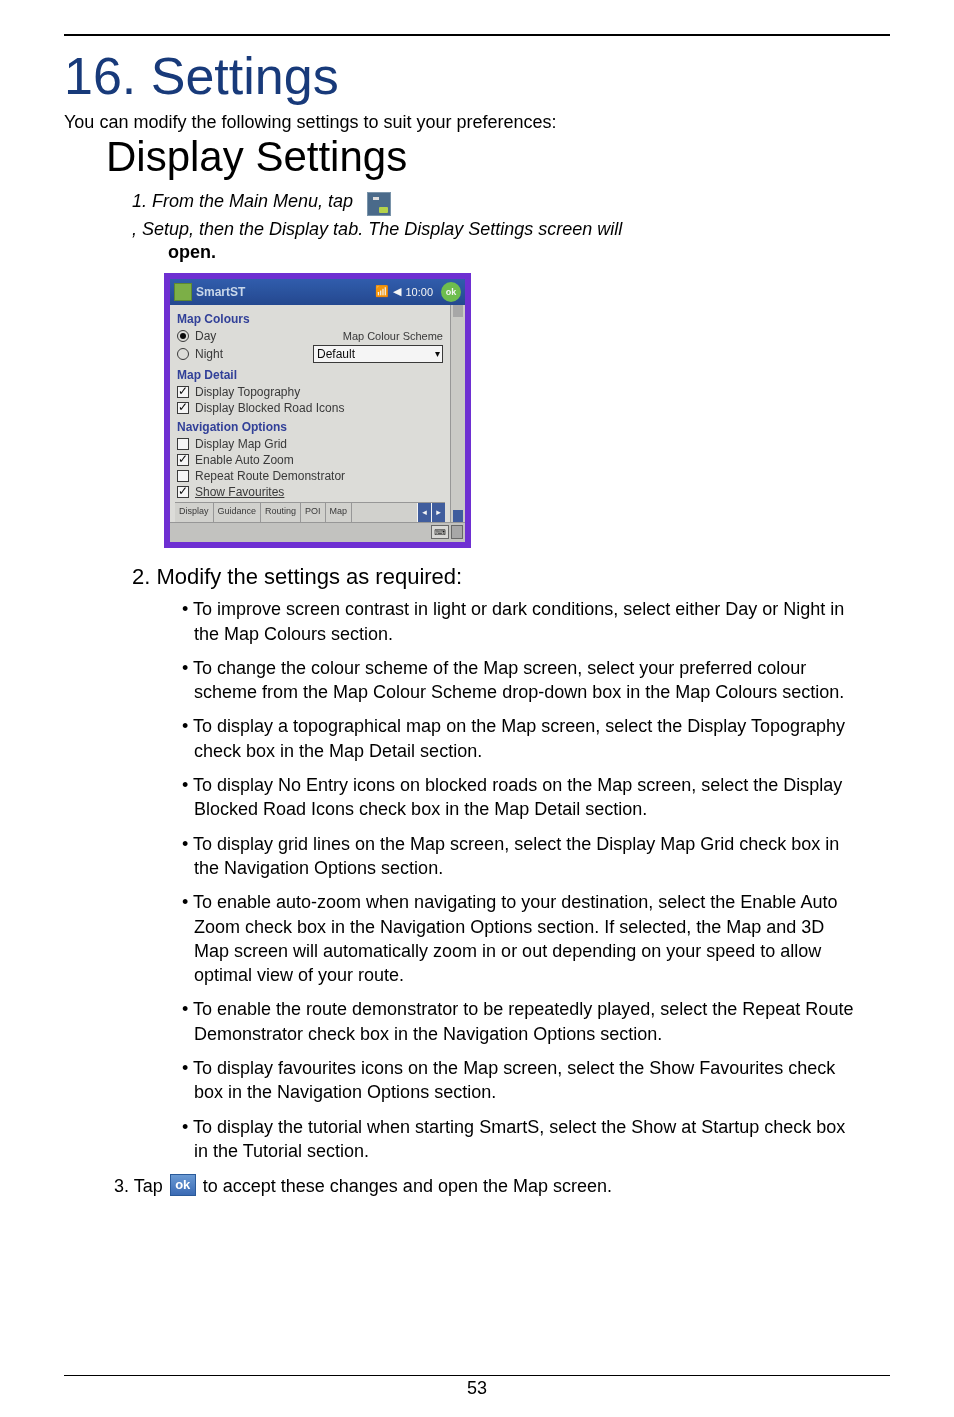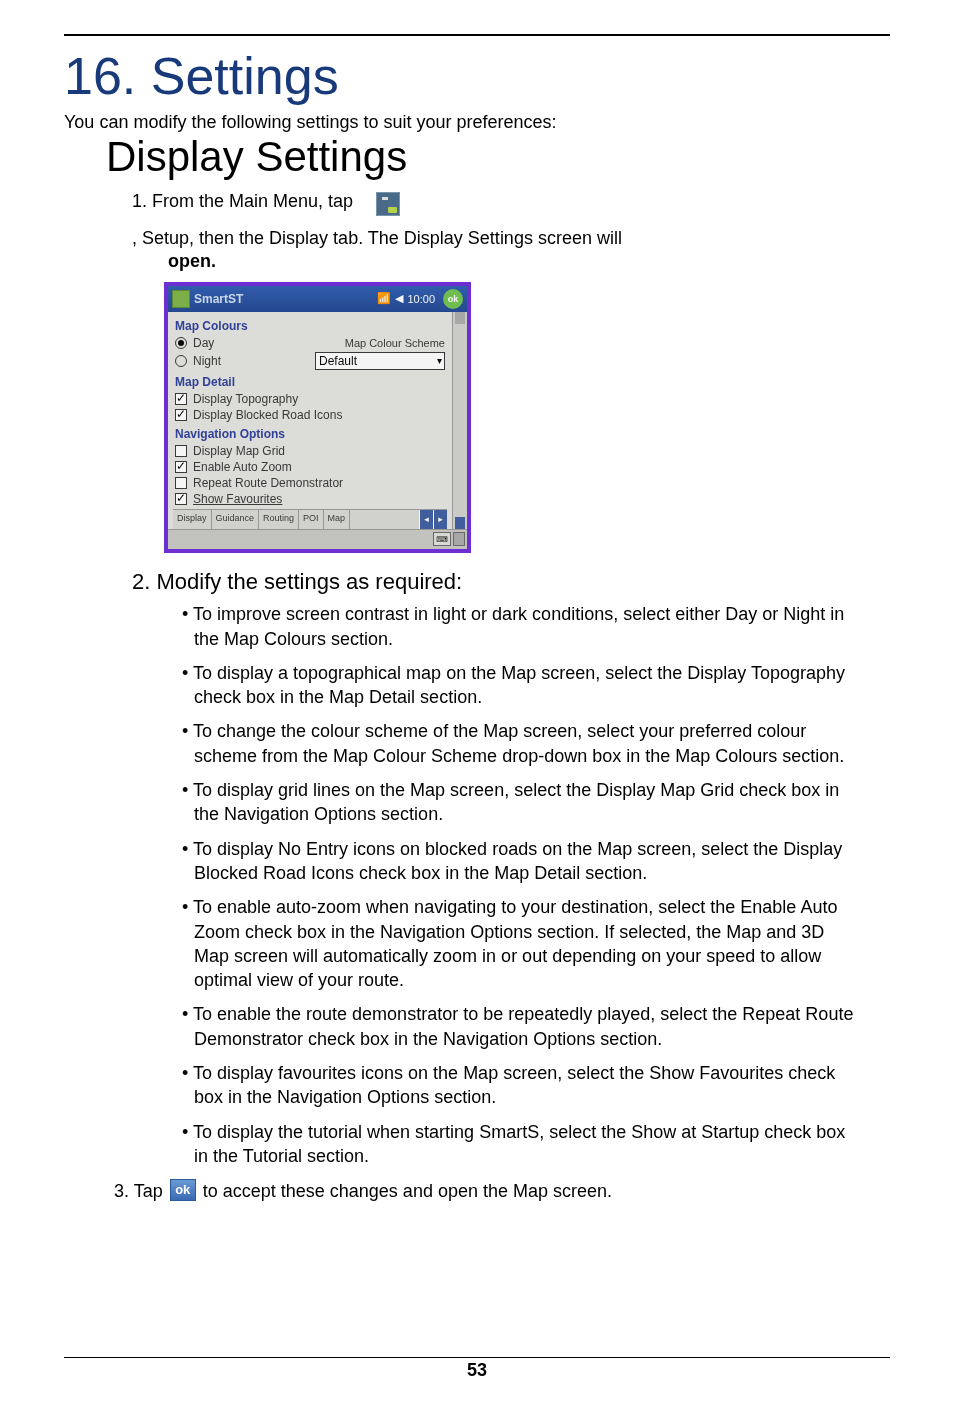--- a/index.html
+++ b/index.html
@@ -53,25 +53,26 @@
       margin-right: 32px;
       line-height: 1.35;
       margin-bottom: 6px;
       text-indent: -18px;
       padding-left: 18px;
     }
     .step1 {
       display: flex;
       align-items: center;
       flex-wrap: wrap;
-      gap: 13px;
+      gap: 4px;
       margin-left: 68px;
       margin-right: 32px;
       font-size: 18px;
       line-height: 1.35;
+      font-style: italic;
     }
     .step1-cont {
       margin-left: 104px;
       font-size: 18px;
       font-weight: bold;
     }
     .icon-setup {
       display: inline-block;
       width: 24px; height: 24px;
       background: #4a6a8a;
@@ -91,21 +92,21 @@
       content: "";
       position: absolute;
       bottom: 2px; right: 2px;
       width: 9px; height: 6px;
       background: #b4d24a;
       border-radius: 1px;
     }
     .screenshot {
       margin: 10px 0 14px 100px;
       width: 307px;
-      border: 4px solid #6d28d9;
+      border: 6px solid #6d28d9;
       font-family: Tahoma, Arial, sans-serif;
       font-size: 12px;
       color: #000;
       filter: blur(0.25px) contrast(0.92);
     }
     .ss-title {
       display: flex;
       align-items: center;
       background: linear-gradient(#2a5ab0, #1c4390);
       color: #fff;
@@ -295,22 +296,21 @@
       font-size: 13px;
       text-align: center;
       line-height: 20px;
       margin: 0 2px;
       position: relative;
       top: -2px;
     }
     .footer {
       position: absolute;
       left: 64px; right: 64px;
-      bottom: 36px;
-      font-weight: bold;
+      bottom: 18px;
     }
     .footer-rule {
       height: 1px;
       background: #000;
       margin-bottom: 2px;
     }
     .page-num {
       text-align: center;
       font-size: 18px;
     }
@@ -407,24 +407,24 @@
     <div class="ss-bottom">
       <div class="ss-kbd">⌨</div>
       <div class="ss-up"></div>
     </div>
   </div>
 
   <p class="step">2. Modify the settings as required:</p>
 
   <div class="bullets">
     <p class="bullet">• To improve screen contrast in light or dark conditions, select either Day or Night in the Map Colours section.</p>
+    <p class="bullet">• To change the colour scheme of the Map screen, select your preferred colour scheme from the Map Colour Scheme drop-down box in the Map Colours section.</p>
     <p class="bullet">• To display a topographical map on the Map screen, select the Display Topography check box in the Map Detail section.</p>
-    <p class="bullet">• To change the colour scheme of the Map screen, select your preferred colour scheme from the Map Colour Scheme drop-down box in the Map Colours section.</p>
+    <p class="bullet">• To display No Entry icons on blocked roads on the Map screen, select the Display Blocked Road Icons check box in the Map Detail section.</p>
     <p class="bullet">• To display grid lines on the Map screen, select the Display Map Grid check box in the Navigation Options section.</p>
-    <p class="bullet">• To display No Entry icons on blocked roads on the Map screen, select the Display Blocked Road Icons check box in the Map Detail section.</p>
     <p class="bullet">• To enable auto-zoom when navigating to your destination, select the Enable Auto Zoom check box in the Navigation Options section. If selected, the Map and 3D Map screen will automatically zoom in or out depending on your speed to allow optimal view of your route.</p>
     <p class="bullet">• To enable the route demonstrator to be repeatedly played, select the Repeat Route Demonstrator check box in the Navigation Options section.</p>
     <p class="bullet">• To display favourites icons on the Map screen, select the Show Favourites check box in the Navigation Options section.</p>
     <p class="bullet">• To display the tutorial when starting SmartS, select the Show at Startup check box in the Tutorial section.</p>
   </div>
 
   <p class="step3">
     <span>3.  Tap</span>
     <span class="ok-icon">ok</span><span> to accept these changes and open the Map screen.</span>
   </p>

